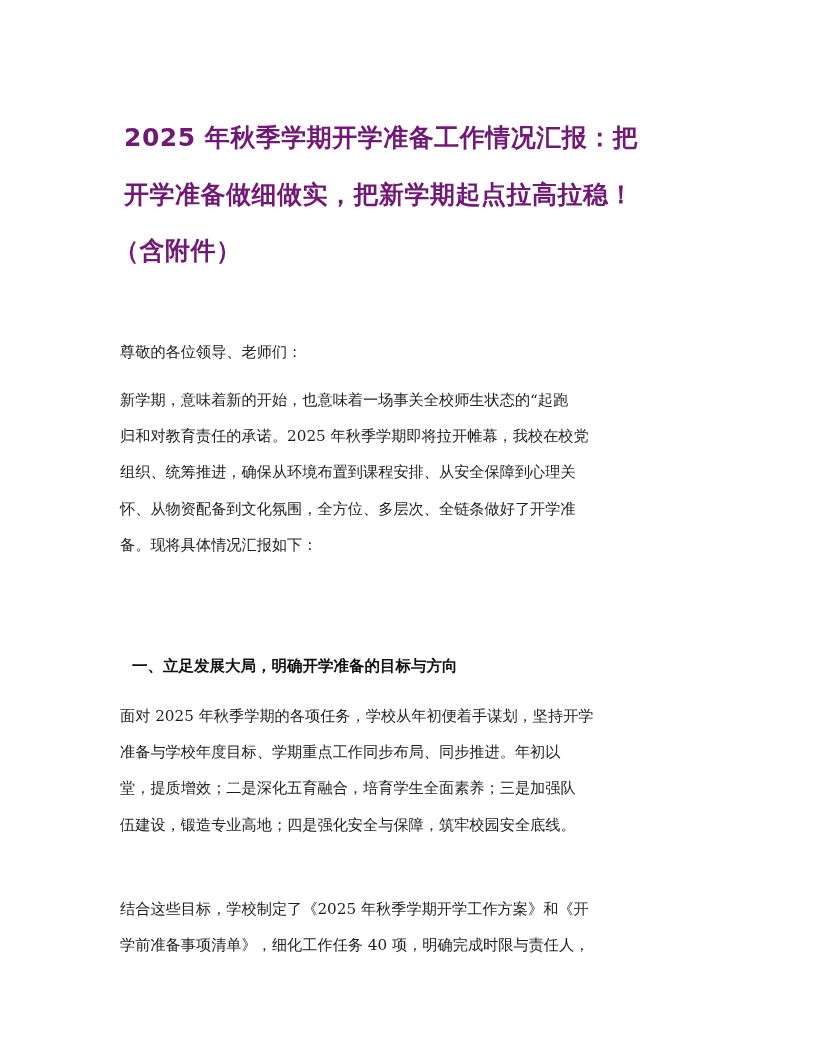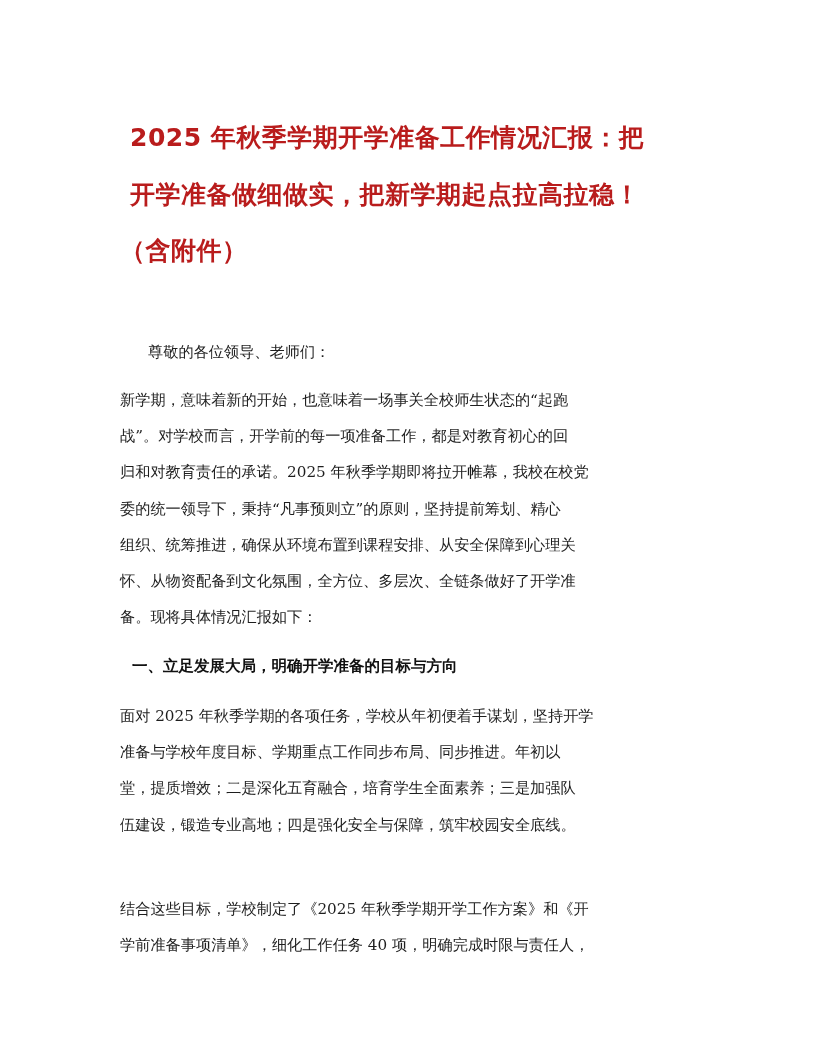--- a/index.html
+++ b/index.html
@@ -16,29 +16,29 @@
       font-family: "DejaVu Serif", "Liberation Serif", serif;
     }
     .page {
       position: absolute;
       left: 120px;
       top: 0;
       width: 590px;
     }
     .title {
       position: absolute;
-      left: 10px;
+      left: 4px;
       top: 110px;
       width: 600px;
       margin: 0;
       font-family: "DejaVu Sans", "Liberation Sans", sans-serif;
       font-weight: bold;
       font-size: 25px;
       line-height: 56.5px;
-      color: #b91c1c;
+      color: #701a75;
       letter-spacing: 0.5px;
     }
     .title .line {
       display: block;
       white-space: nowrap;
     }
     .title .line.indent {
       margin-left: -10px;
     }
     .body-block {
@@ -47,21 +47,21 @@
       width: 600px;
       font-size: 15.2px;
       line-height: 36.2px;
       color: #1e1e1e;
       margin: 0;
     }
     .body-block .line {
       display: block;
       white-space: nowrap;
     }
-    .salutation { top: 334px; margin-left: 28px; }
+    .salutation { top: 334px; }
     .para-1 { top: 382px; }
     .heading-1 {
       position: absolute;
       left: 12px;
       top: 648px;
       margin: 0;
       font-family: "DejaVu Sans", "Liberation Sans", sans-serif;
       font-weight: bold;
       font-size: 15.5px;
       line-height: 36px;
@@ -81,23 +81,21 @@
     <span class="line">开学准备做细做实，把新学期起点拉高拉稳！</span>
     <span class="line indent">（含附件）</span>
   </h1>
 
   <p class="body-block salutation">
     <span class="line">尊敬的各位领导、老师们：</span>
   </p>
 
   <p class="body-block para-1">
     <span class="line">新学期，意味着新的开始，也意味着一场事关全校师生状态的“起跑</span>
-    <span class="line">战”。对学校而言，开学前的每一项准备工作，都是对教育初心的回</span>
     <span class="line">归和对教育责任的承诺。2025 年秋季学期即将拉开帷幕，我校在校党</span>
-    <span class="line">委的统一领导下，秉持“凡事预则立”的原则，坚持提前筹划、精心</span>
     <span class="line">组织、统筹推进，确保从环境布置到课程安排、从安全保障到心理关</span>
     <span class="line">怀、从物资配备到文化氛围，全方位、多层次、全链条做好了开学准</span>
     <span class="line">备。现将具体情况汇报如下：</span>
   </p>
 
   <h2 class="heading-1">一、立足发展大局，明确开学准备的目标与方向</h2>
 
   <p class="body-block para-2">
     <span class="line">面对 2025 年秋季学期的各项任务，学校从年初便着手谋划，坚持开学</span>
     <span class="line">准备与学校年度目标、学期重点工作同步布局、同步推进。年初以</span>

